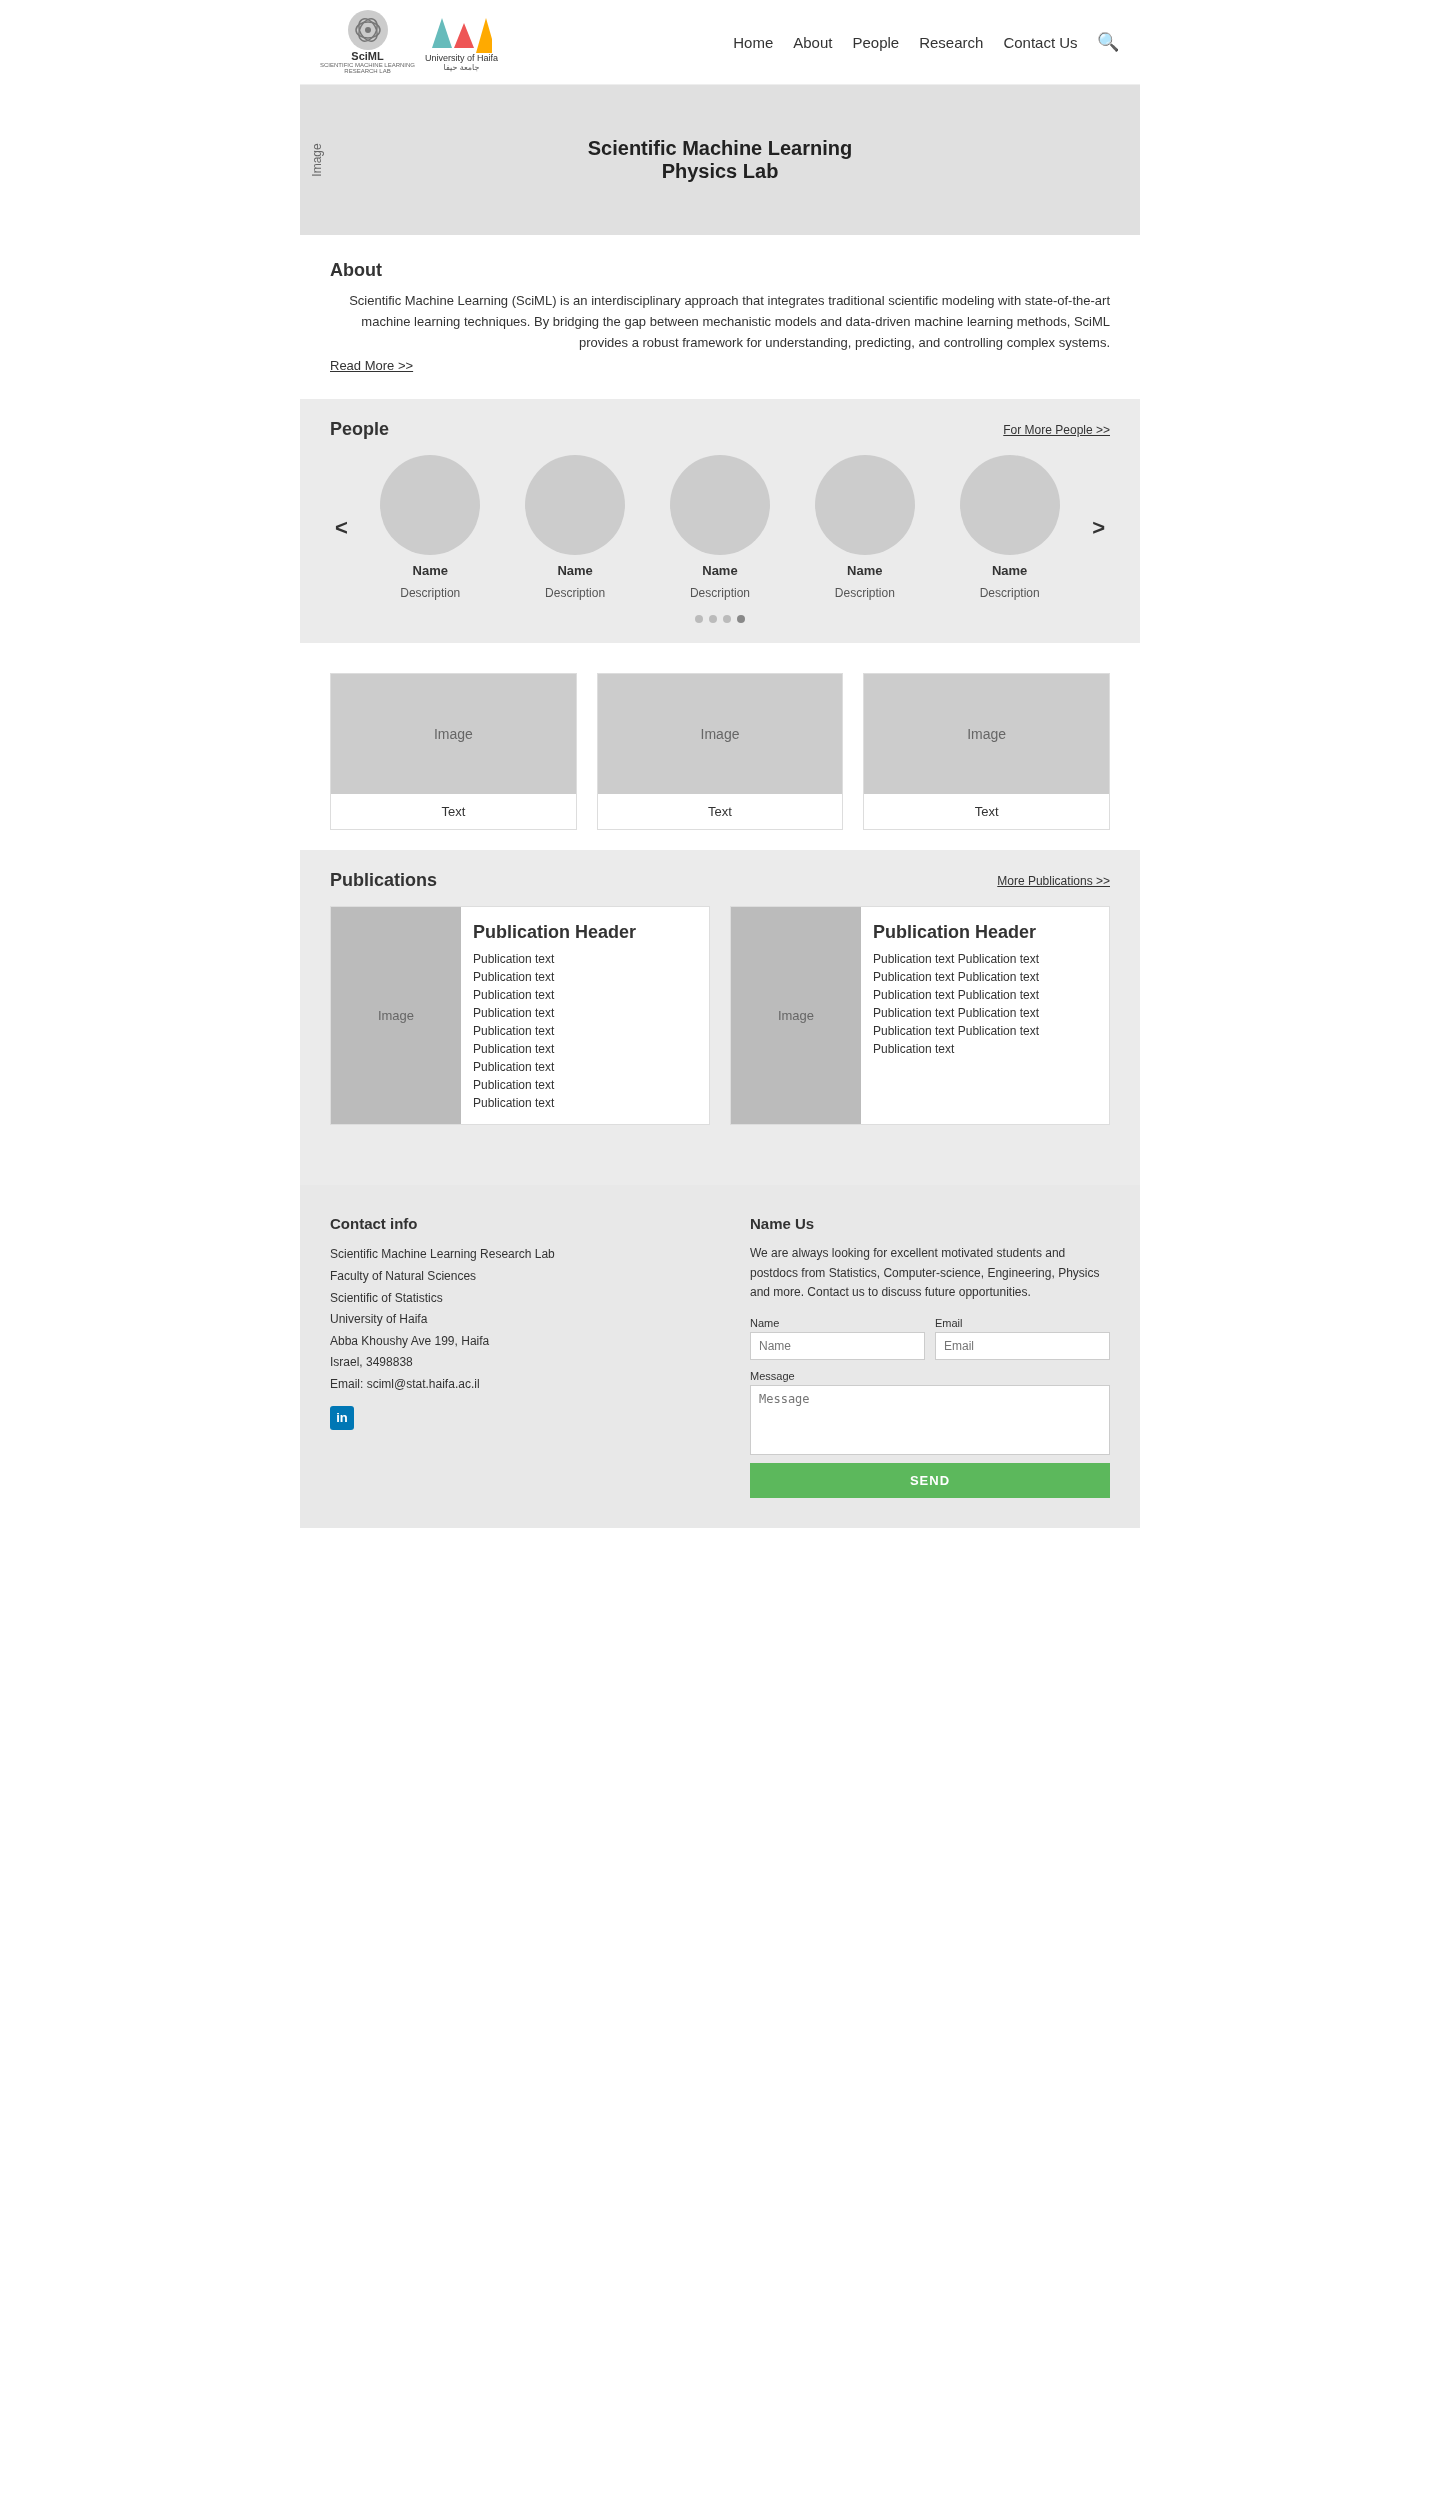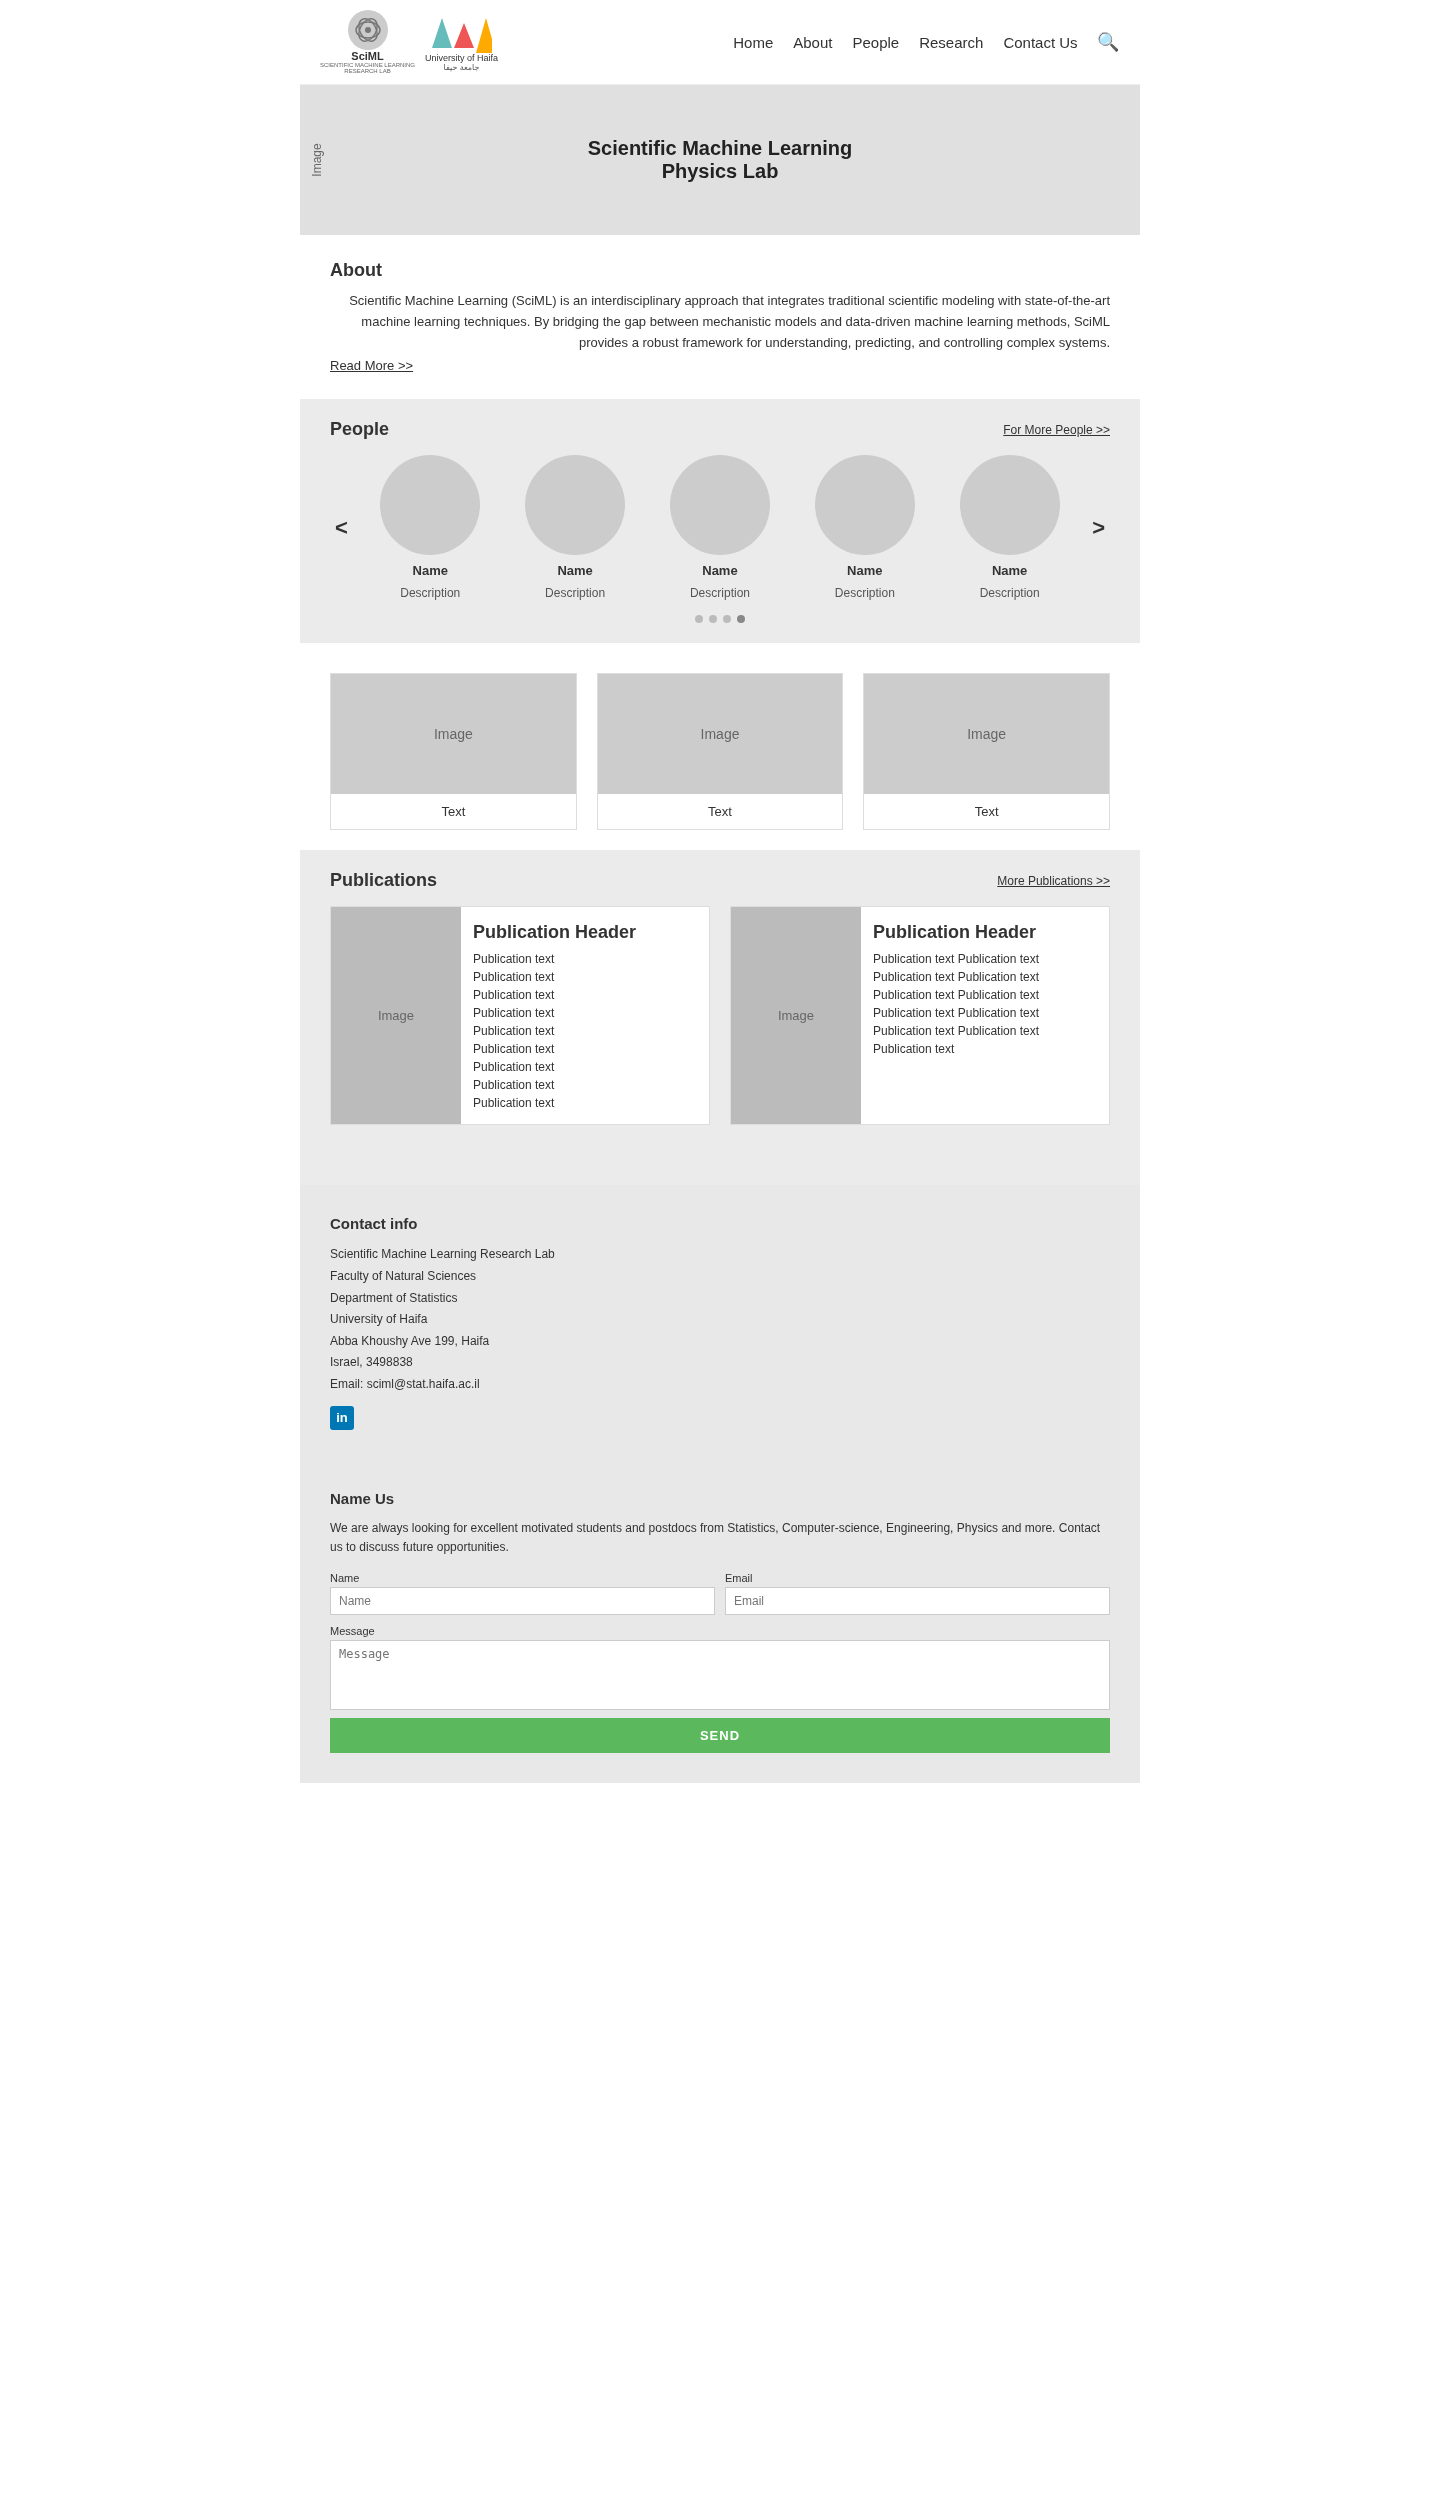--- a/index.html
+++ b/index.html
@@ -150,21 +150,21 @@
     .pub-card { display: flex; flex: 1; background: #fff; border: 1px solid #ddd; }
     .pub-image { width: 130px; min-width: 130px; background: #bbb; display: flex; align-items: center; justify-content: center; color: #666; font-size: 13px; }
     .pub-content { padding: 12px; font-size: 12px; color: #333; line-height: 1.5; }
     .pub-header { font-weight: bold; margin-bottom: 4px; font-size: 18px; }
     .pub-text { font-size: 12px; }
 
     
     .spacer { height: 40px; }
 
     
-    .footer { background: #e8e8e8; padding: 30px; display: flex; gap: 60px; flex-direction: column; }
+    .footer { background: #e8e8e8; padding: 30px; display: flex; gap: 60px; }
     .footer-col { flex: 1; }
     .footer-title { font-weight: bold; font-size: 15px; margin-bottom: 12px; }
     .footer-text { font-size: 12px; line-height: 1.8; color: #333; }
     .linkedin-icon {
       width: 24px;
       height: 24px;
       background: #0077b5;
       color: #fff;
       display: flex;
       align-items: center;
@@ -345,21 +345,21 @@
   </div>
   <div class="spacer"></div>
 </div>
 
 <div class="footer">
   <div class="footer-col">
     <div class="footer-title">Contact info</div>
     <div class="footer-text">
       <div>Scientific Machine Learning Research Lab</div>
       <div>Faculty of Natural Sciences</div>
-      <div>Department of Statistics</div>
+      <div>Scientific of Statistics</div>
       <div>University of Haifa</div>
       <div>Abba Khoushy Ave 199, Haifa</div>
       <div>Israel, 3498838</div>
       <div>Email: sciml@stat.haifa.ac.il</div>
     </div>
     <div class="linkedin-icon">in</div>
   </div>
   <div class="join-section footer-col">
     <div class="footer-title">Name Us</div>
     <p class="join-text">We are always looking for excellent motivated students and postdocs from Statistics, Computer-science, Engineering, Physics and more. Contact us to discuss future opportunities.</p>

